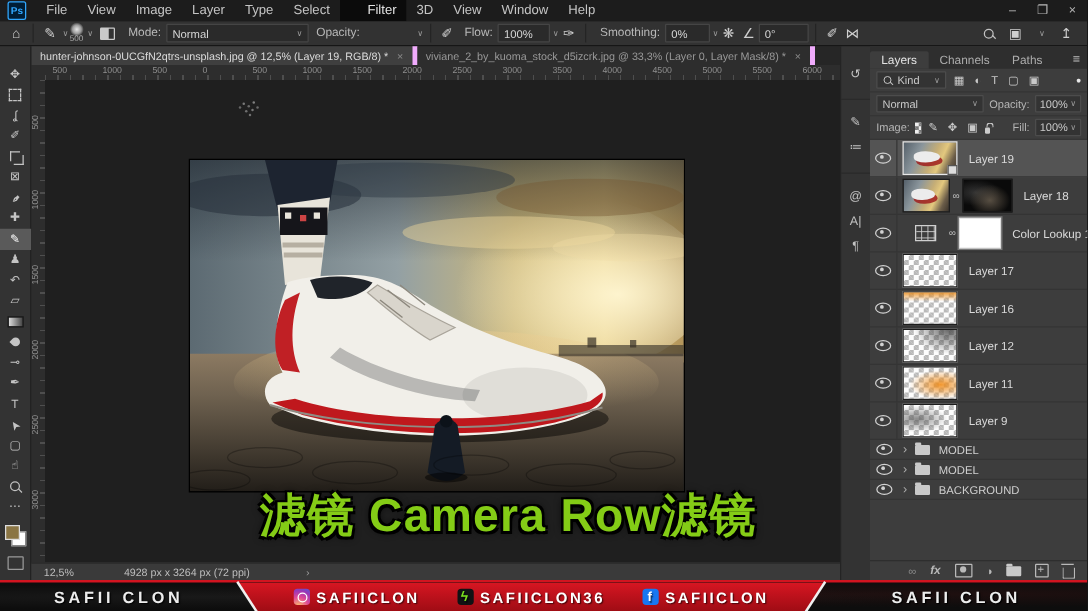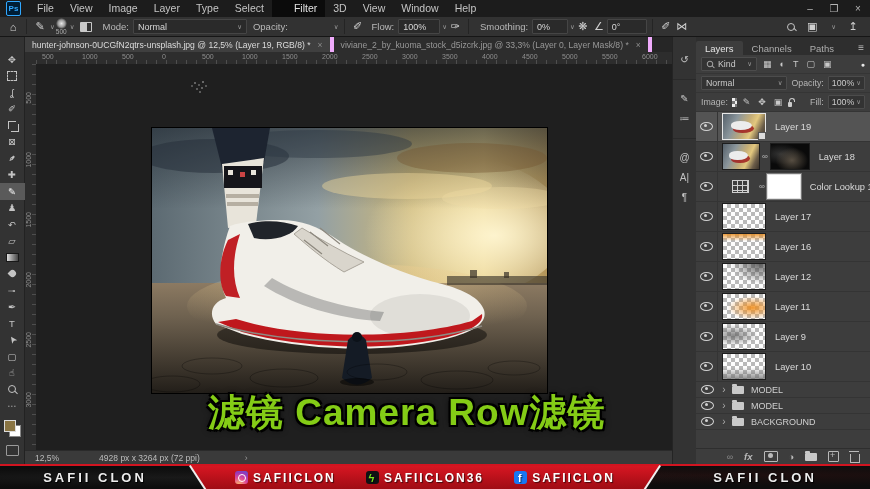--- a/index.html
+++ b/index.html
@@ -488,27 +488,20 @@
       <div class="thumb t-chk ov-oblob"></div>
       <span class="lname">Layer 11</span>
     </div>
     <div class="lrow">
       <div class="eyebox">
           <span class="eye"></span>
         </div>
       <div class="thumb t-chk ov-gray"></div>
       <span class="lname">Layer 9</span>
     </div>
-    <div class="lrow">
-      <div class="eyebox">
-          <span class="eye"></span>
-        </div>
-      <div class="thumb t-chk ov-gbot"></div>
-      <span class="lname">Layer 10</span>
-    </div>
 
     <div class="grow">
       <div class="geye">
           <span class="eye"></span>
         </div>
       <span class="gdisc">›</span>
       <span class="fold"></span>
       <span>MODEL</span>
     </div>
     <div class="grow">

